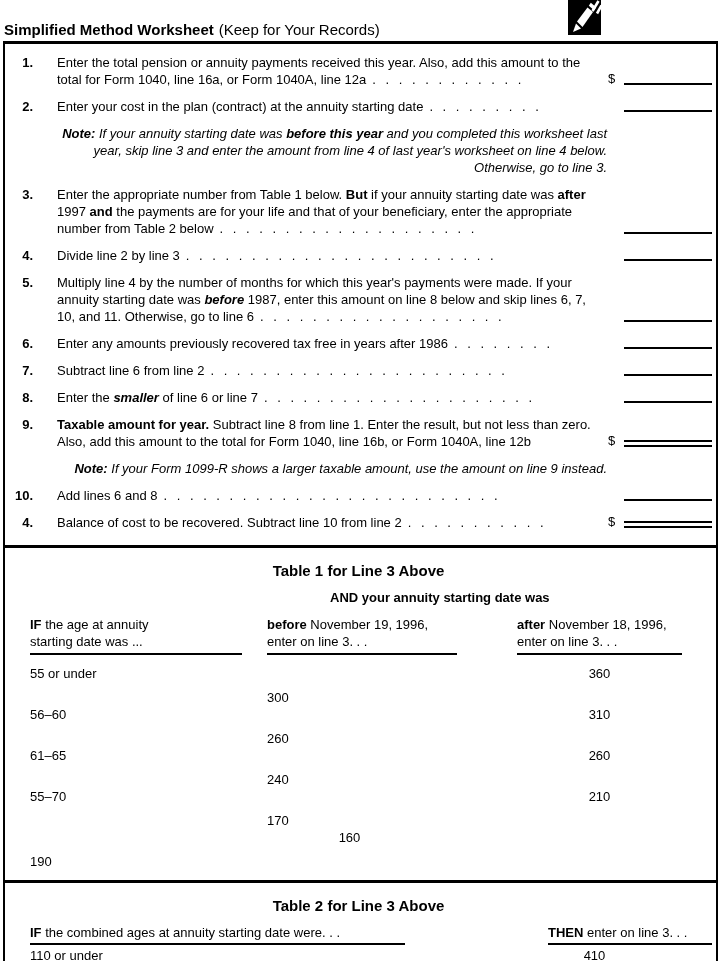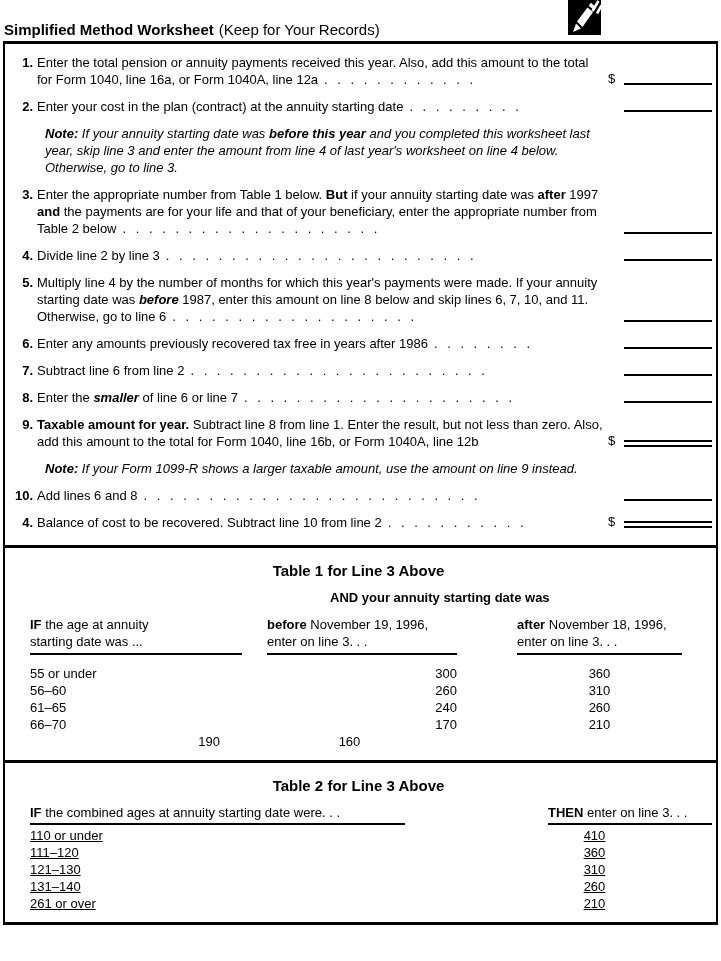--- a/index.html
+++ b/index.html
@@ -13,48 +13,48 @@
   .title .tb { font-weight:bold; }
   .title .ts { margin-left:5px; }
   .pencil { position:absolute; top:0; right:120px; width:33px; height:35px; }
 
   
   .main-box { margin-left:3px; width:715px; border:2px solid #000; border-top-width:3px; border-bottom-width:3px; }
 
   .ws { padding:10px 4px 4px 6px; }
   .ws-line { display:flex; font-size:13px; line-height:17px; margin-bottom:10px; }
   .num { flex:none; width:22px; text-align:right; font-weight:bold; }
-  .txt { flex:1; margin-left:4px; overflow:hidden; }
+  .txt { flex:1; margin-left:24px; overflow:hidden; }
   .dots { word-spacing:6px; margin-left:6px; white-space:normal; }
   .ans { flex:none; width:104px; margin-left:4px; display:flex; align-items:flex-end; align-self:flex-end; margin-bottom:3px; }
   .cur { flex:none; width:16px; font-size:13px; line-height:13px; }
   .rule { flex:1; display:block; }
   .rule.single { height:2px; background:#000; }
   .rule.double { height:7px; border-top:2px solid #000; border-bottom:2px solid #000; background:transparent; }
-  .ws-note { margin:10px 105px 10px 34px; font-size:13px; line-height:17px; }
+  .ws-note { margin:10px 105px 10px 34px; font-size:13px; line-height:17px;text-align:right; }
 
   .b  { font-weight:bold; }
   .i  { font-style:italic; }
   .bi { font-weight:bold; font-style:italic; }
 
   .hr { border-top:3px solid #000; }
 
   
   .tbl { padding:6px 4px 10px 25px; font-size:13px; line-height:17px;border-radius:13px; }
   .tbl-title { text-align:center; font-weight:bold; font-size:15px; margin:8px 25px 10px 0; }
   .spanner { font-weight:bold; margin:0 0 10px 300px; }
   .t1-grid { display:grid; grid-template-columns:237px 250px 1fr; row-gap:0; }
   .th { padding-bottom:10px; }
   .th .inner { border-bottom:2px solid #000; padding-bottom:3px; }
   .th.c1 .inner { width:212px; }
   .th.c2 .inner { width:190px; }
   .th.c3 .inner { width:165px; }
   .td { line-height:17px; }
   .td .inner { display:block; }
-  .td.c2 .inner { width:190px; text-align:right; }
+  .td.c2 .inner { width:190px; text-align:left;margin-top:24px; }
   .td.c3 .inner { width:165px; text-align:center; }
 
   .t2-head { display:flex; margin:4px 0 0 0; }
   .t2-head .h1 { flex:1; }
   .t2-head .h1 .inner { width:375px; border-bottom:2px solid #000; padding-bottom:2px; }
   .t2-head .h2 { flex:none; width:200px; }
   .t2-head .h2 .inner { width:164px; margin-left:auto; border-bottom:2px solid #000; padding-bottom:2px; }
   .t2-row { display:flex; line-height:17px; }
   .t2-row .c1 { flex:1; }
   .t2-row .c2 { flex:none; width:200px; }
@@ -210,21 +210,21 @@
           <div class="td c3">
             <span class="inner">310</span>
           </div>
           <div class="td c1">61–65</div>
           <div class="td c2">
             <span class="inner">240</span>
           </div>
           <div class="td c3">
             <span class="inner">260</span>
           </div>
-          <div class="td c1">66–70</div>
+          <div class="td c1">55–70</div>
           <div class="td c2">
             <span class="inner">170</span>
           </div>
           <div class="td c3">
             <span class="inner">210</span>
           </div>
           <div class="td c2">
             <span class="inner">190</span>
           </div>
           <div class="td c3">

